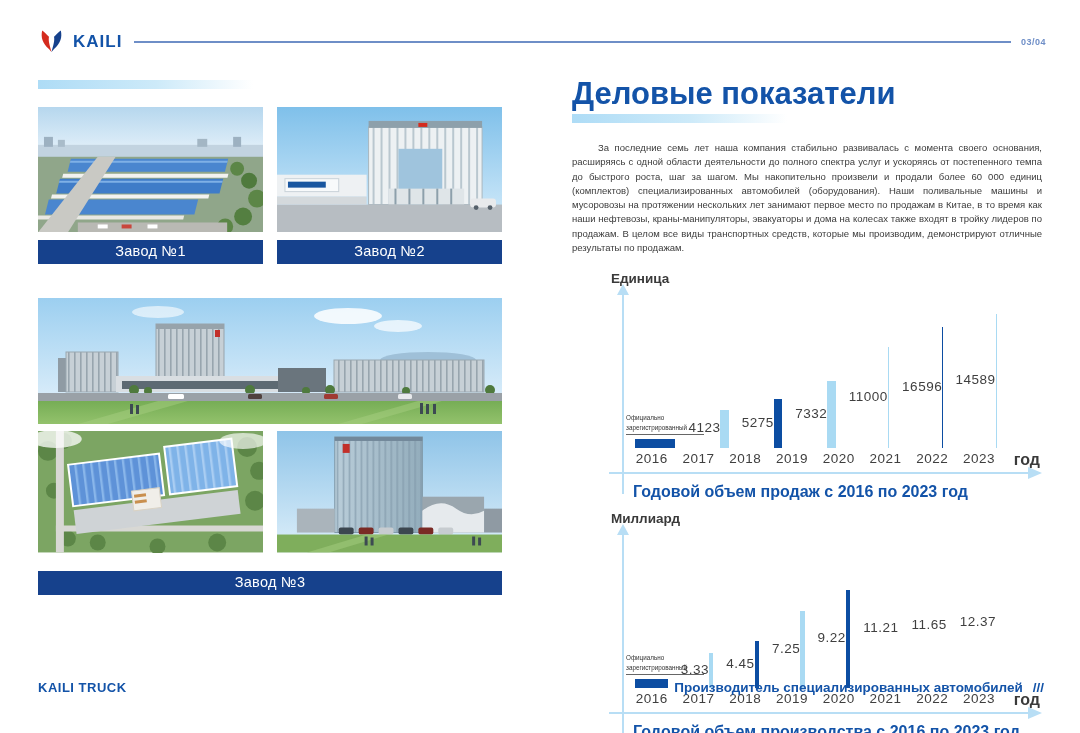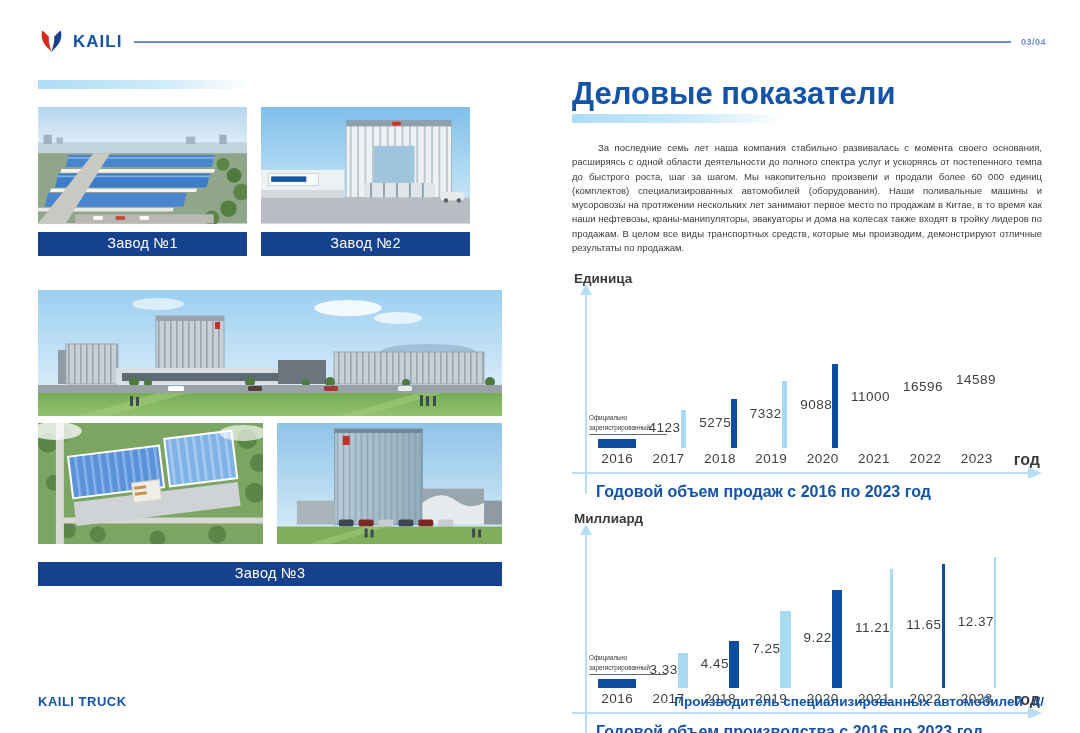--- a/index.html
+++ b/index.html
@@ -17,34 +17,34 @@
   .main{display:flex;gap:70px;padding:22px 38px 0 38px;}
   .col-left{width:464px;flex:0 0 auto;}
   .col-right{flex:1;min-width:0;}
 
   .section-title{font-size:31px;font-weight:bold;color:#1353A8;line-height:1.1;margin:0;}
   .title-underline{height:9px;width:215px;margin:3px 0 18px 0;
       background:linear-gradient(90deg,#AEDCF6 0%,#CDEAF9 55%,rgba(255,255,255,0) 100%);}
 
   
   .photo-row{display:flex;gap:14px;}
-  .photo-card{width:209px;}
+  .photo-card{width:225px;}
   .photo{display:block;width:100%;}
   .caption-bar{margin-top:8px;background:#16418C;color:#fff;text-align:center;
       font-size:14.5px;padding:3px 0 5px 0;letter-spacing:.3px;}
   .big-photo{margin-top:34px;}
   .row2{margin-top:7px;}
   .full-caption{margin-top:18px;}
 
   
   .para{font-size:9.5px;line-height:1.5;text-align:justify;color:#3b3b3b;
         text-indent:26px;margin:0 0 16px 0;}
 
   
-  .chart{position:relative;margin-top:4px;}
+  .chart{position:relative;margin-top:4px;margin-left:37px;}
   .chart .ylabel{font-size:13.5px;font-weight:bold;color:#3a3a3a;margin:0 0 2px 2px;}
   .chart .plot{position:relative;display:flex;align-items:flex-end;gap:13px;
                height:160px;padding:0 46px 0 26px;}
   .chart .col{flex:1;position:relative;display:flex;flex-direction:row;
               align-items:center;justify-content:flex-end;}
   .chart .val{font-size:13.5px;color:#3f3f3f;margin-bottom:3px;letter-spacing:.5px;white-space:nowrap;}
   .chart .bar{width:100%;}
   .chart .note{position:absolute;left:-9px;bottom:13px;width:78px;font-size:6.3px;
                line-height:1.6;color:#333;text-align:left;border-bottom:1px solid #666;
                padding-bottom:1px;}
@@ -54,21 +54,21 @@
   .chart .yaxis::before{content:'';position:absolute;top:-9px;left:-5px;width:0;height:0;
       border-bottom:11px solid #B8DEF5;border-left:6px solid transparent;border-right:6px solid transparent;}
   .chart .xaxis{position:relative;height:10px;margin-top:2px;}
   .chart .xaxis .line{position:absolute;left:0;right:12px;top:4px;height:2px;background:#B8DEF5;}
   .chart .xaxis .arrow{position:absolute;right:0;top:-1px;width:0;height:0;
       border-left:14px solid #B8DEF5;border-top:6px solid transparent;border-bottom:6px solid transparent;}
   .chart .xlabel{position:absolute;right:2px;bottom:32px;font-size:16px;font-weight:bold;color:#3a3a3a;}
   .chart .caption{font-size:16px;font-weight:bold;color:#1353A8;margin:5px 0 0 24px;}
 
   
-  .ftr{position:absolute;left:38px;right:36px;bottom:24px;display:flex;
+  .ftr{position:absolute;left:38px;right:36px;bottom:38px;display:flex;
        justify-content:space-between;align-items:center;}
   .ftr .l{font-size:13px;font-weight:bold;color:#1353A8;letter-spacing:.5px;}
   .ftr .r{font-size:13.5px;font-weight:bold;color:#1353A8;}
   .ftr .r .sl{margin-left:10px;}
 </style>
 </head>
 <body>
 
 <div class="page">
 
@@ -325,24 +325,20 @@
             </div>
             <div class="col">
               <div class="val">5275</div>
               <div class="bar" style="height: 49px; background: rgb(12, 77, 162);"></div>
             </div>
             <div class="col">
               <div class="val">7332</div>
               <div class="bar" style="height: 67px; background: rgb(169, 218, 243);"></div>
             </div>
             <div class="col">
-              <div class="val">9088</div>
-              <div class="bar" style="height: 84px; background: rgb(12, 77, 162);"></div>
-            </div>
-            <div class="col">
               <div class="val">11000</div>
               <div class="bar" style="height: 101px; background: rgb(169, 218, 243);"></div>
             </div>
             <div class="col">
               <div class="val">16596</div>
               <div class="bar" style="height: 121px; background: rgb(12, 77, 162);"></div>
             </div>
             <div class="col">
               <div class="val">14589</div>
               <div class="bar" style="height: 134px; background: rgb(169, 218, 243);"></div>

